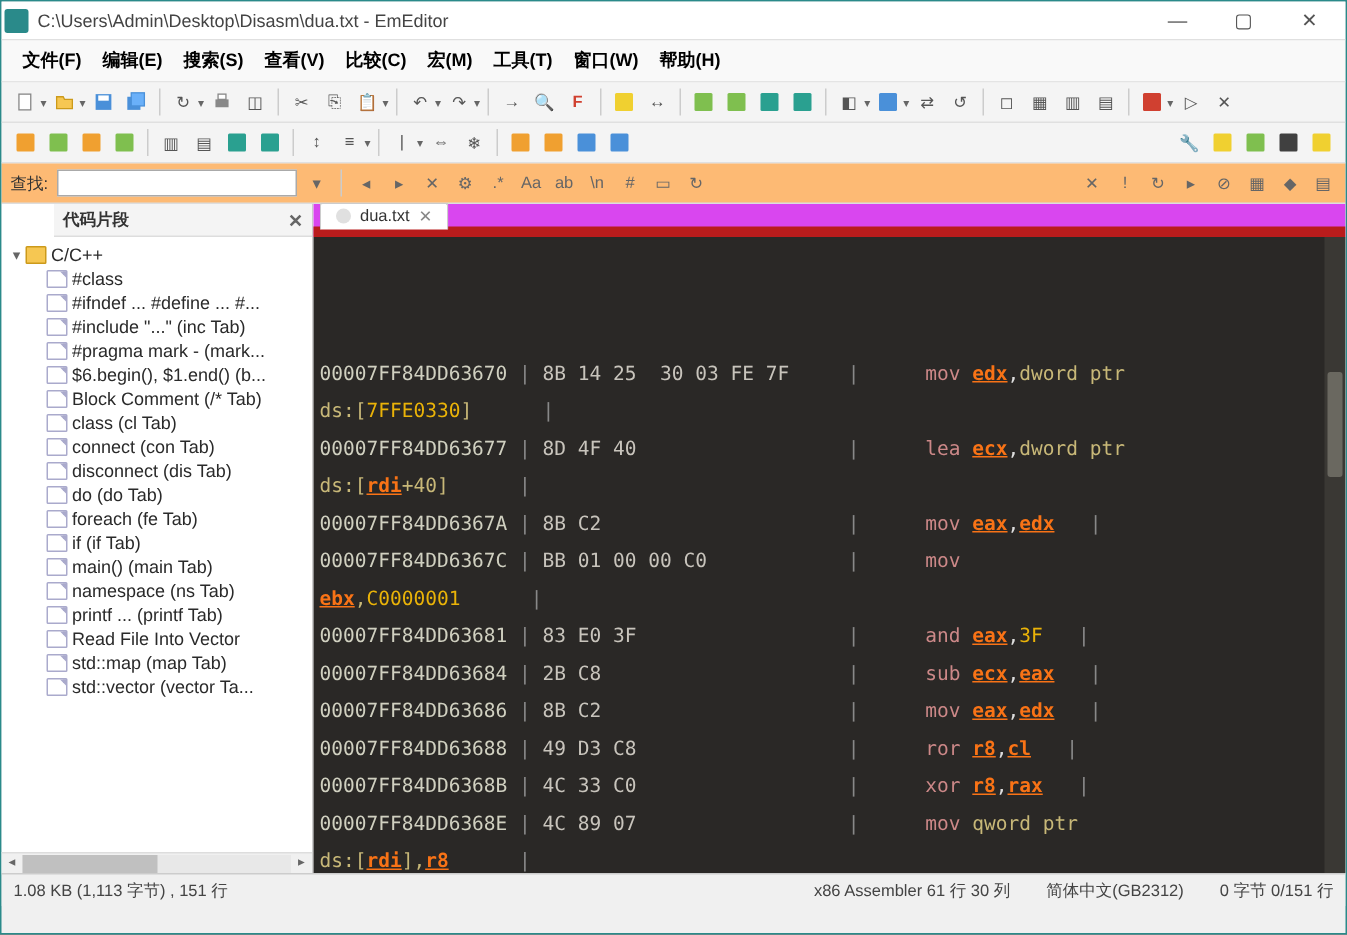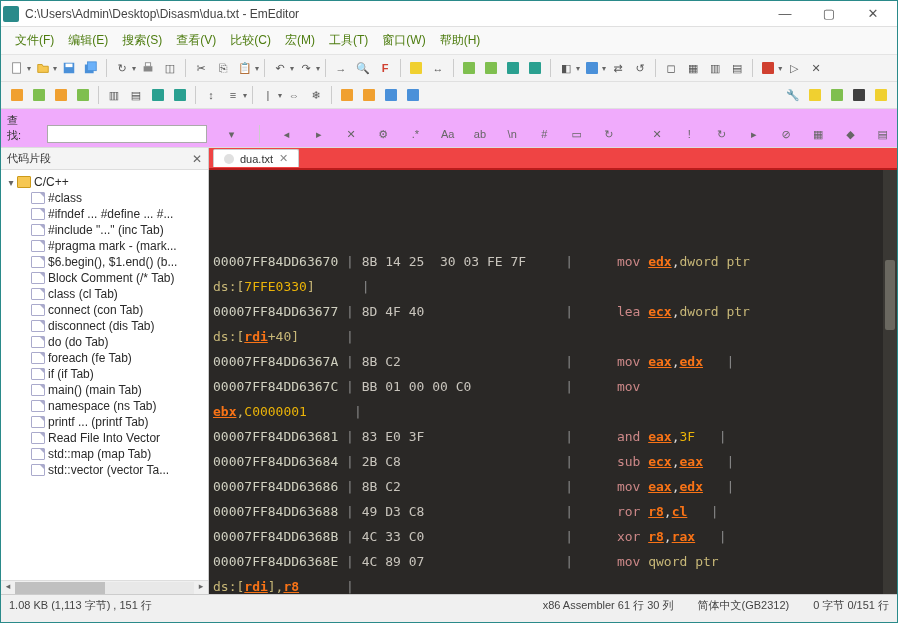--- a/index.html
+++ b/index.html
@@ -2,48 +2,48 @@
 <html><head>
 <meta charset="utf-8">
 <style>
 * { margin:0; padding:0; box-sizing:border-box; }
 body { font-family:"Segoe UI",Tahoma,sans-serif; font-size:12px; background:#f0f0f0; width:898px; height:623px; overflow:hidden; border:1px solid #2a8a8a; }
 .titlebar { display:flex; align-items:center; height:26px; background:#fff; border-bottom:1px solid #e0e0e0; padding:3px 2px; }
 .titlebar .icon { width:16px; height:16px; background:#2a8a8a; margin-right:6px; display:inline-block; border-radius:2px; }
 .titlebar .title { flex:1; color:#444; font-size:12px; overflow:hidden; text-overflow:ellipsis; white-space:nowrap; }
 .winbtn { width:44px; height:24px; text-align:center; line-height:24px; color:#555; font-size:13px; cursor:pointer; }
 .menubar { display:flex; gap:2px; padding:3px 8px; background:#f9f9f9; border-bottom:1px solid #e4e4e4; }
-.menuitem { padding:2px 6px; color:#4d7c0f; cursor:pointer; }
+.menuitem { padding:2px 6px; color:#000000; cursor:pointer;font-weight:bold; }
 .toolbar { display:flex; align-items:center; gap:2px; padding:3px 6px; background:#f4f4f4; border-bottom:1px solid #e0e0e0; flex-wrap:nowrap; }
 .tbtn { width:20px; height:20px; display:flex; align-items:center; justify-content:center; border:1px solid transparent; border-radius:2px; cursor:pointer; font-size:11px; color:#555; }
 .tbtn svg { width:14px; height:14px; }
 .sep { width:1px; height:18px; background:#ccc; margin:0 3px; }
 .drop { font-size:8px; color:#666; margin-left:-2px; }
-.searchrow { display:flex; align-items:flex-end; gap:16px; padding:4px 6px; background:#f0abfc; border-bottom:1px solid #ddd; }
+.searchrow { display:flex; align-items:center; gap:4px; padding:4px 6px; background:#fdba74; border-bottom:1px solid #ddd; }
 .searchlabel { font-size:11px; color:#333; margin-right:2px; }
 .searchinput { flex:0 0 160px; height:18px; border:1px solid #aaa; background:#fff; padding:0 3px; font-size:11px; }
 .smallbtn { width:18px; height:18px; display:flex; align-items:center; justify-content:center; cursor:pointer; border:1px solid transparent; font-size:11px; color:#666; }
 .main { display:flex; height:446px; }
 .sidebar { width:208px; border-right:1px solid #ccc; display:flex; flex-direction:column; background:#fff; }
-.sidehdr { display:flex; align-items:center; justify-content:space-between; padding:3px 6px; background:#f4f4f4; border-bottom:1px solid #ddd; font-size:11px; font-weight:400; color:#333; }
+.sidehdr { display:flex; align-items:center; justify-content:space-between; padding:3px 6px; background:#f4f4f4; border-bottom:1px solid #ddd; font-size:11px; font-weight:700; color:#333;margin-left:35px; }
 .sidehdr .x { cursor:pointer; color:#666; font-size:12px; }
 .tree { flex:1; overflow:auto; padding:4px 2px; font-size:12px; color:#2a2a2a; }
 .tree-row { display:flex; align-items:center; padding:1px 2px; cursor:pointer; white-space:nowrap; }
 .tw-exp { width:12px; text-align:center; color:#666; font-size:10px; }
 .fico { width:14px; height:12px; margin-right:3px; display:inline-block; }
 .fico.folder { background:#f6c752; border:1px solid #cc9a1a; border-radius:1px; }
 .fico.file { background:#fff; border:1px solid #aac; border-radius:1px; position:relative; }
 .fico.file::after { content:""; position:absolute; right:0; top:0; border:2px solid #aac; border-left-color:transparent; border-bottom-color:transparent; }
 .indent2 { padding-left:28px; }
 .hscroll { height:14px; background:#f0f0f0; border-top:1px solid #ddd; display:flex; align-items:center; }
 .hscroll .arr { width:14px; height:14px; text-align:center; font-size:9px; color:#666; cursor:pointer; }
 .hscroll .track { flex:1; height:12px; background:#e8e8e8; position:relative; }
 .hscroll .thumb { position:absolute; left:0; top:0; height:12px; width:50%; background:#c0c0c0; }
 .editor { flex:1; display:flex; flex-direction:column; background:#fff; }
-.tabbar { display:flex; align-items:center; height:22px; background:#ef4444; border-bottom:2px solid #b91c1c; padding-left:4px; }
+.tabbar { display:flex; align-items:center; height:22px; background:#d946ef; border-bottom:7px solid #b91c1c; padding-left:4px; }
 .tab { display:flex; align-items:center; gap:6px; padding:2px 10px; background:#fff; border:1px solid #ccc; border-bottom:none; font-size:11px; color:#333; cursor:pointer; border-radius:2px 2px 0 0; }
 .tab .dot { width:10px; height:10px; border-radius:50%; background:#e0e0e0; }
 .tab .x { color:#888; font-size:11px; cursor:pointer; }
 .code { flex:1; background:#2a2826; color:#ddd; font-family:Consolas,monospace; font-size:13px; line-height:25px; padding:4px 8px 4px 4px; overflow:hidden; position:relative; white-space:pre; }
 .row { display:block; }
 .addr { color:#d0d0c0; }
 .pipe { color:#888; }
 .bytes { color:#c8c4bc; }
 .mn { color:#c88;margin-left:36px; }
 .reghl { color:#f97316; text-decoration:underline;font-weight:bold; }

